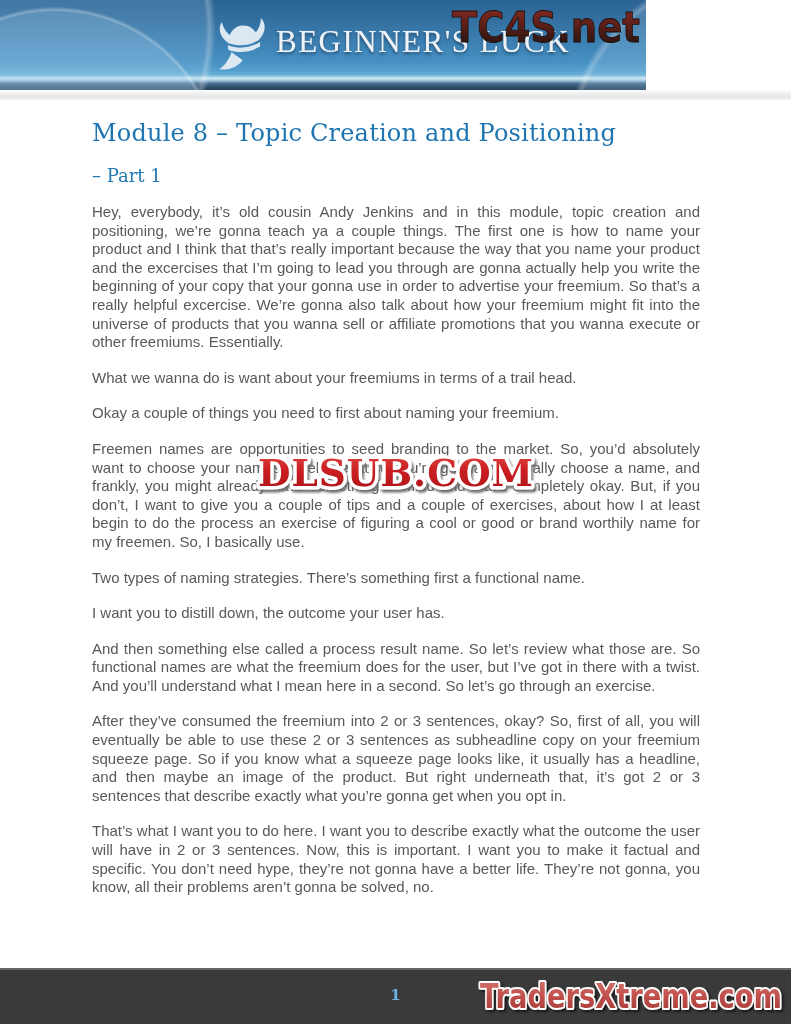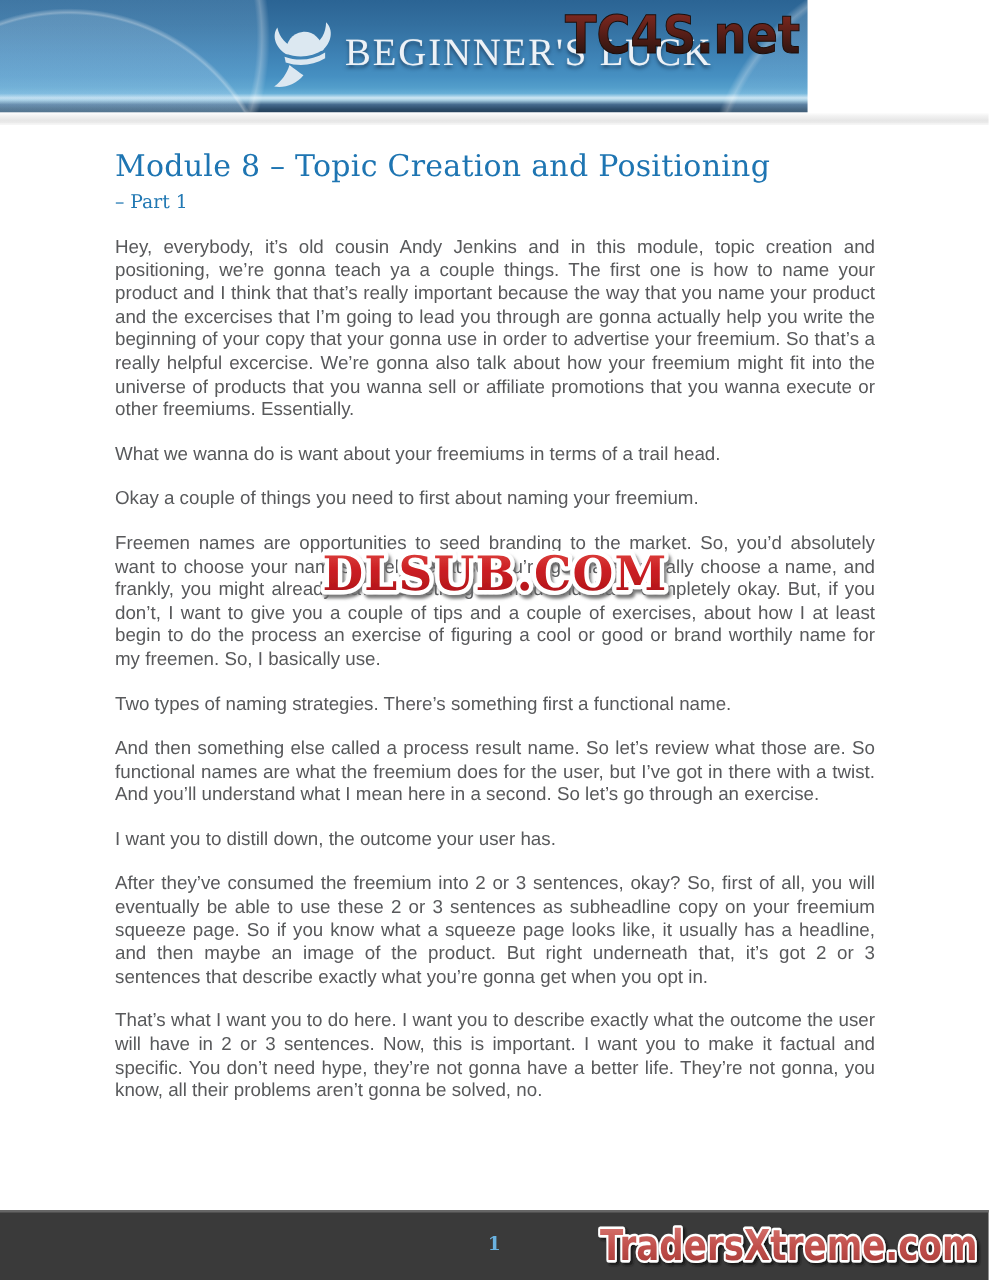--- a/index.html
+++ b/index.html
@@ -40,22 +40,22 @@
 
   
   .article { position:absolute; left:92px; top:118px; width:608px; }
   .doc-title {
     font-family:"DejaVu Serif", serif;
     font-size:24px; line-height:30px; font-weight:500;
     color:#1e75b2; letter-spacing:0.2px;
   }
   .doc-subtitle {
     font-family:"DejaVu Serif", serif;
-    font-size:15px; line-height:21px; font-weight:500;
-    color:#2178b3; margin-top:3px;
+    font-size:18px; line-height:21px; font-weight:500;
+    color:#2178b3; margin-top:17px;
   }
   .body-copy { margin-top:1px; }
   .body-copy p {
     font-size:15px; line-height:18.6px;
     color:#58595b;
     text-align:justify;
     margin-top:17px;
   }
   .body-copy p:last-child { text-align:justify; }
   .para-wrap { position:relative; }
@@ -135,22 +135,22 @@
             <feDropShadow dx="2" dy="3" stdDeviation="1.2" flood-color="#6b6b6b" flood-opacity="0.9"></feDropShadow>
           </filter>
         </defs>
         <g filter="url(#dlshadow)">
           <text x="146" y="37" text-anchor="middle" font-family="DejaVu Serif, serif" font-weight="bold" font-size="38" textLength="276" lengthAdjust="spacingAndGlyphs" fill="url(#dlgrad)" stroke="#ffffff" stroke-width="7" stroke-linejoin="round" paint-order="stroke" style="letter-spacing:1px">DLSUB.COM</text>
         </g>
       </svg>
     </div>
 
     <p>Two types of naming strategies. There’s something first a functional name.</p>
+    <p>I want you to distill down, the outcome your user has.</p>
     <p>And then something else called a process result name. So let’s review what those are. So functional names are what the freemium does for the user, but I’ve got in there with a twist. And you’ll understand what I mean here in a second. So let’s go through an exercise.</p>
-    <p>I want you to distill down, the outcome your user has.</p>
     <p>After they’ve consumed the freemium into 2 or 3 sentences, okay? So, first of all, you will eventually be able to use these 2 or 3 sentences as subheadline copy on your freemium squeeze page. So if you know what a squeeze page looks like, it usually has a headline, and then maybe an image of the product. But right underneath that, it’s got 2 or 3 sentences that describe exactly what you’re gonna get when you opt in.</p>
     <p>That’s what I want you to do here. I want you to describe exactly what the outcome the user will have in 2 or 3 sentences. Now, this is important. I want you to make it factual and specific. You don’t need hype, they’re not gonna have a better life. They’re not gonna, you know, all their problems aren’t gonna be solved, no.</p>
   </div>
 </div>
 
 <div class="footer-bar">
   <div class="page-number">1</div>
   <svg class="tradersx" width="316" height="46" viewBox="0 0 316 46">
     <defs>
       <linearGradient id="txgrad" x1="0" y1="0" x2="0" y2="1">

